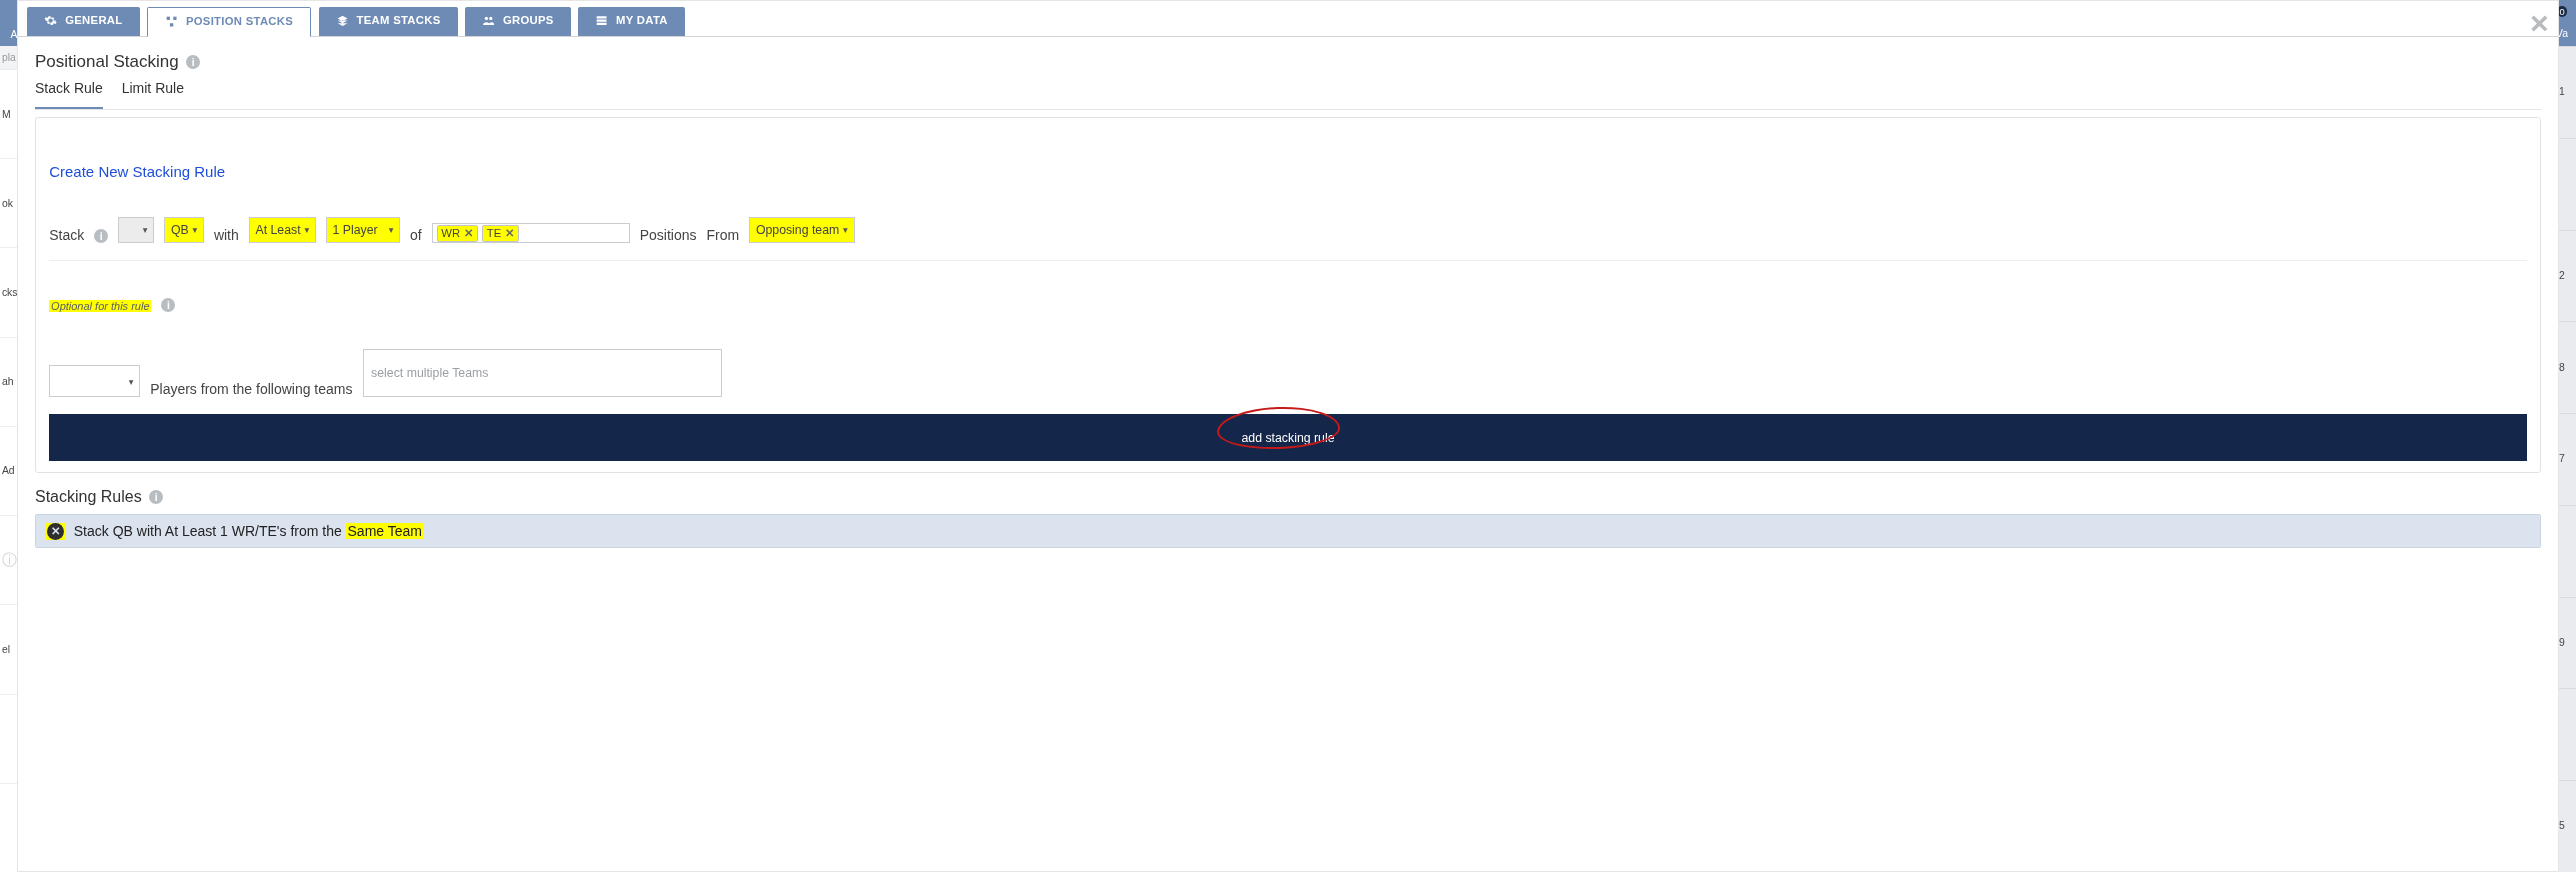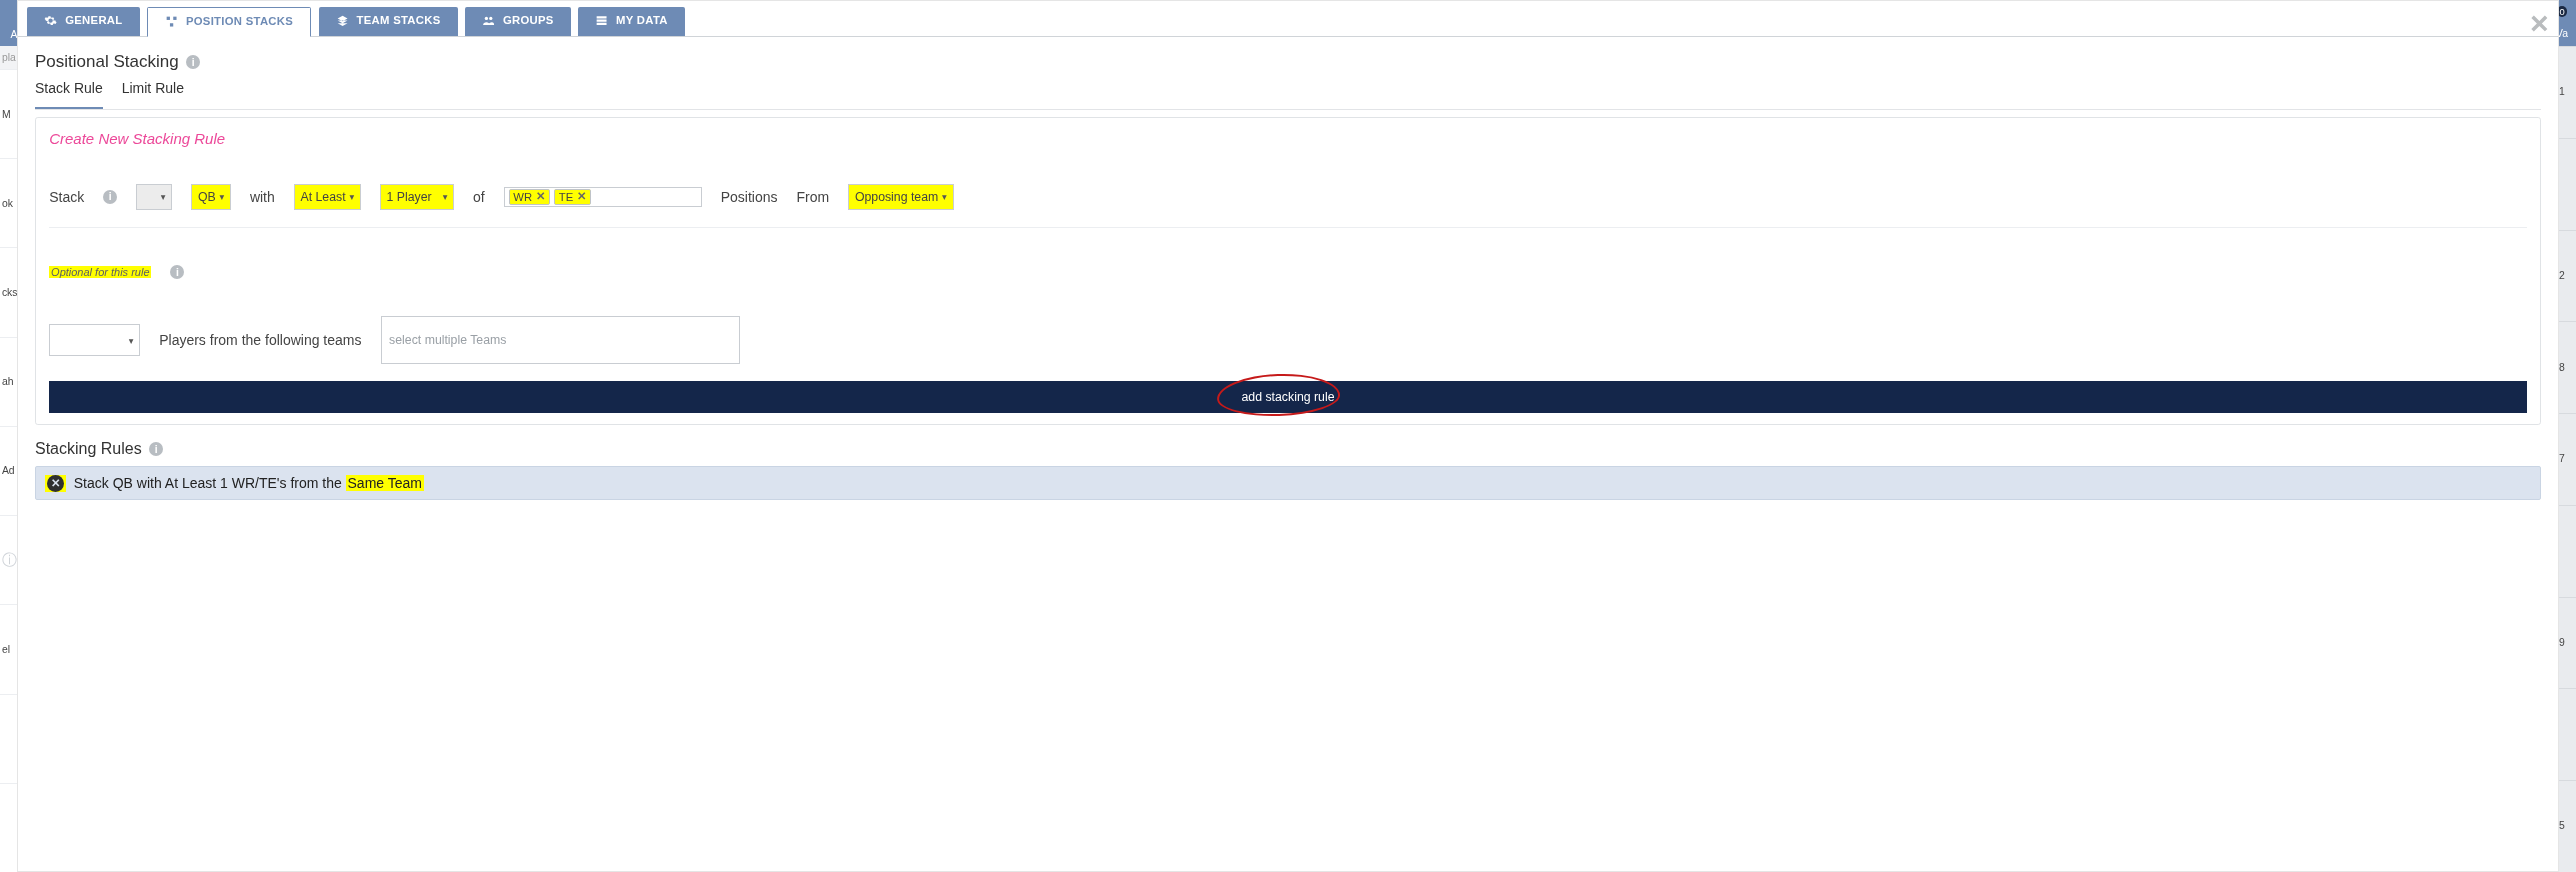--- a/index.html
+++ b/index.html
@@ -49,22 +49,22 @@
   .info {
     width:14px; height:14px; border-radius:50%;
     background:#b8bdc2; color:#fff; font-size:10.4px; font-weight:bold;
     display:inline-flex; align-items:center; justify-content:center;
     font-style:normal;
   }
   .subtabs { display:flex; gap:19px; font-size:14px; color:#333; border-bottom:0.9px solid #e2e4e7; margin-bottom:7.6px;}
   .subtab { padding:0 0 11px 0; cursor:pointer;}
   .subtab.active { color:#333; border-bottom:2.8px solid #6e8bb5; font-weight:500;}
   .rulebox { border:0.9px solid #e0e3e6; border-radius:2.8px; padding:11.3px 13.2px; }
-  .rb-title { color:#ec4899; font-style:italic; font-size:15px; margin-bottom:9.4px;}
-  .row { display:flex; align-items:center; gap:19px; flex-wrap:wrap; font-size:14px; color:#444;margin-top:37px;}
+  .rb-title { color:#1d4ed8; font-size:15px; margin-bottom:9.4px;margin-top:33px;}
+  .row { display:flex; align-items:flex-end; gap:10px; flex-wrap:wrap; font-size:14px; color:#444;margin-top:37px;}
   .dd {
     border:0.9px solid #c9cdd2; background:#fff; height:26.4px;
     display:inline-flex; align-items:center; padding:0 5.7px; gap:3.8px;
     font-size:12.3px; cursor:pointer;
   }
   .dd.blank { background:#ececec; width:36px; justify-content:flex-end;}
   .dd .caret { font-size:9.4px; color:#555; }
   .hl { background:#ffff00; }
   .tagbox {
     border:0.9px solid #c9cdd2; min-width:198px; height:20px;
@@ -79,21 +79,21 @@
   .sep { height:0.9px; background:#eceef1; margin:17px 0 11.3px;}
   .opt-label { font-style:italic; font-size:11px; color:#5b5f63;}
   .selectwide {
     border:0.9px solid #c9cdd2; height:48px; min-width:359px;
     display:inline-flex; align-items:center; padding:0 7.6px;
     color:#9aa0a6; font-size:12.3px;
   }
   .dd.small { width:91px; justify-content:flex-end; height:32px;}
   .addbtn {
     margin-top:17px; background:#14264a; color:#fff;
-    height:32px; display:flex; align-items:center; justify-content:center;
+    height:47px; display:flex; align-items:center; justify-content:center;
     font-size:12.3px; cursor:pointer; position:relative;
   }
   .h2 { font-size:16px; color:#333; display:flex; align-items:center; gap:7.6px; margin:15px 0 7.6px;}
   .rulelist {
     background:#dbe3ef; border:0.9px solid #c9d4e3; border-radius:1.9px;
     padding:7.6px 9.4px; display:flex; align-items:center; gap:7.6px;
     font-size:14px; color:#222;
   }
   .del {
     width:17px; height:17px; border-radius:50%;

